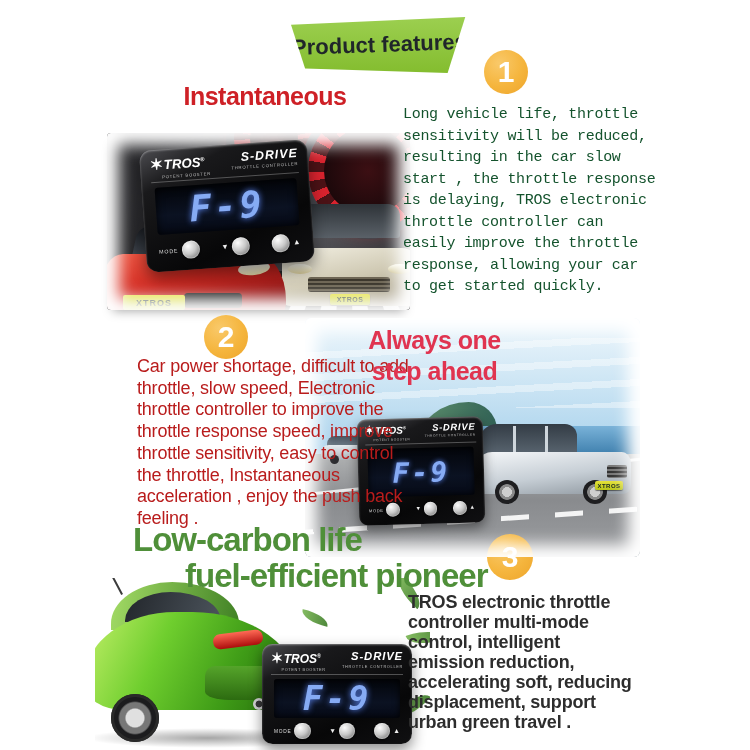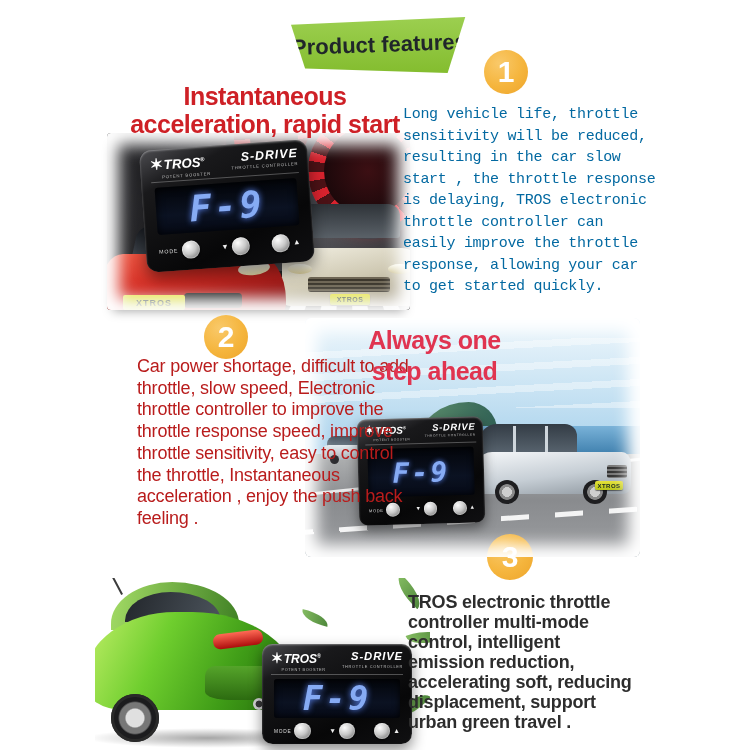--- a/index.html
+++ b/index.html
@@ -28,21 +28,21 @@
       color:#ce2026;font-weight:bold;font-size:25px;line-height:28px;letter-spacing:-0.5px;}
   .h2{position:absolute;left:347px;top:325px;width:175px;text-align:center;z-index:10;
       color:#e03450;font-weight:bold;font-size:25px;line-height:31px;letter-spacing:-0.5px;}
   .h3{position:absolute;left:133px;top:522px;z-index:10;color:#4f8f39;font-weight:bold;
       font-size:33px;line-height:36px;letter-spacing:-1px;}
   .h3 .hline:nth-child(2){margin-left:52px;}
 
   
   .body-text{position:absolute;z-index:10;}
   .t1{left:403px;top:104px;width:259px;font-family:"Liberation Mono",monospace;
-      font-size:15px;line-height:21.5px;color:#0369a1;letter-spacing:-0.3px;}
+      font-size:15px;line-height:21.5px;color:#14532d;letter-spacing:-0.3px;}
   .t2{left:137px;top:356px;width:272px;font-size:18px;line-height:21.7px;color:#b91c1c;letter-spacing:-0.2px;}
   .t3{left:408px;top:592px;width:225px;font-size:18px;line-height:20px;color:#2d2d2d;letter-spacing:-0.2px;font-weight:bold;}
 
   
   .photo{position:absolute;overflow:hidden;}
   .photo::after{content:'';position:absolute;inset:0;z-index:5;pointer-events:none;
                 box-shadow:inset 0 0 16px 12px #fff;}
   .photo1{left:107px;top:133px;width:303px;height:177px;border-radius:4px;
           box-shadow:0 7px 10px -6px rgba(0,0,0,.35);}
   .p1-bg{position:absolute;inset:0;
@@ -218,21 +218,20 @@
   </div>
   <div class="badge b2">
     <span>2</span>
   </div>
   <div class="badge b3">
     <span>3</span>
   </div>
 
   <div class="h1">
     <div class="hline">Instantaneous</div>
-    <div class="hline">acceleration, rapid start</div>
   </div>
 
   <div class="photo photo1">
     <div class="p1-bg"></div>
     <div class="p1-glow"></div>
     <div class="gauge g-small"></div>
     <div class="gauge g-big"></div>
     <div class="checker"></div>
 
     <div class="car-ch">
@@ -349,20 +348,24 @@
           <span class="dev-btn"></span>
         </span>
         <span class="ctl-group">
           <span class="dev-btn"></span>
           <span class="tri">▲</span>
         </span>
       </div>
     </div>
   </div>
 
+  <div class="h3">
+    <div class="hline">Low-carbon life</div>
+    <div class="hline">fuel-efficient pioneer</div>
+  </div>
 
   <div class="photo photo3">
     <div class="leaf l1"></div>
     <div class="leaf l2"></div>
     <div class="leaf l3"></div>
     <div class="leaf l4"></div>
     <div class="leaf l5"></div>
 
     <div class="car-green">
       <div class="cg-shadow"></div>

